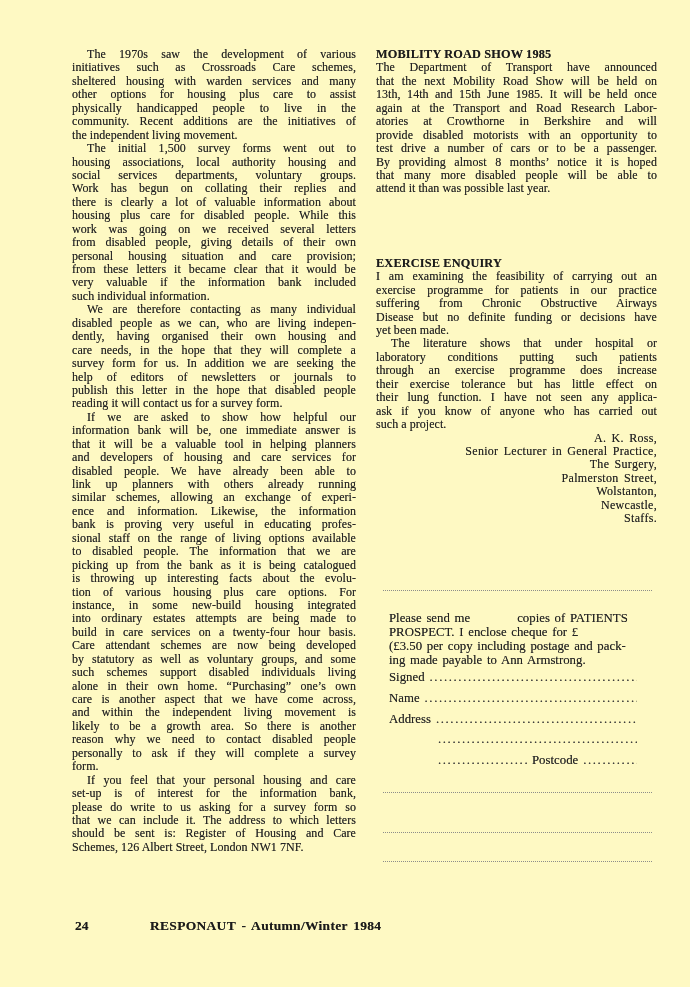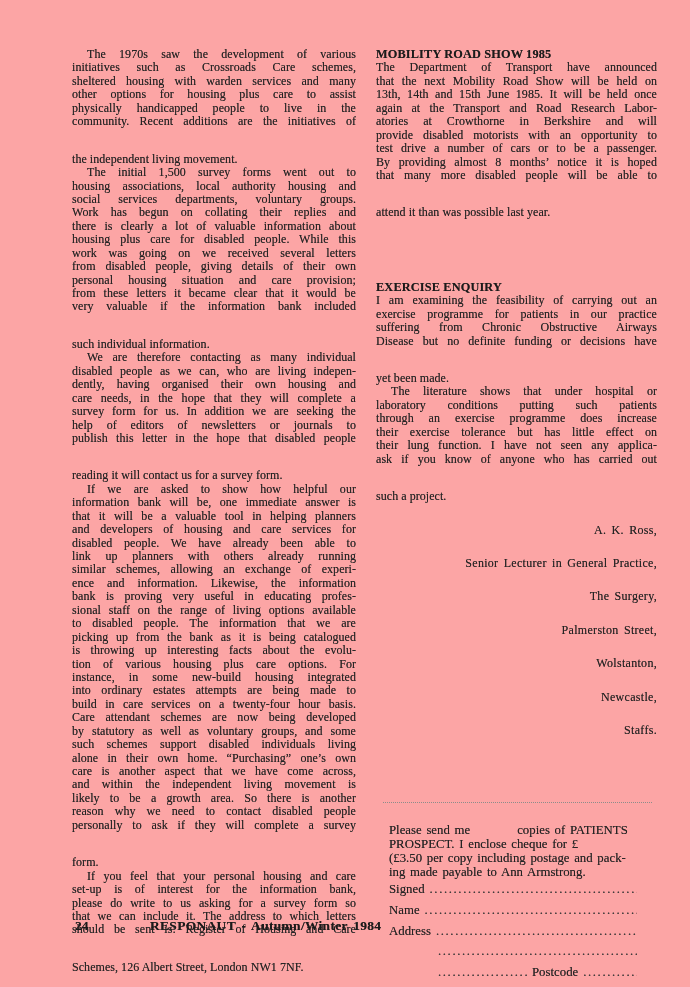--- a/index.html
+++ b/index.html
@@ -1,59 +1,58 @@
 <!DOCTYPE html>
 <html><head>
 <meta charset="utf-8">
 <style>
   html, body { margin: 0; padding: 0; background: #e9e9e6; }
   .page {
     position: relative;
     width: 690px;
     height: 987px;
-    background: #fca5a5;
+    background: #fef9c3;
     font-family: "Liberation Serif", "DejaVu Serif", serif;
     color: #242424;
     overflow: hidden;
     text-shadow: 0 0 0.35px rgba(25,25,25,0.55);
   }
   .col { position: absolute; top: 48px; }
   .col-left  { left: 72px;  width: 284px; }
   .col-right { left: 376px; width: 281px; }
 
   .line {
     height: 13.45px;
     line-height: 13.45px;
     font-size: 12px;
     text-align: justify;
     text-align-last: justify;
     letter-spacing: 0.05px;
     overflow: visible;
     white-space: normal;
   }
-  .line.last { text-align-last: left; margin-top: 24px; }
+  .line.last { text-align-last: left; }
   .line.indent { padding-left: 15px; }
 
   .heading {
     height: 13.45px;
     line-height: 13.45px;
     font-size: 12.3px;
     font-weight: bold;
     letter-spacing: 0.15px;
     color: #1b1b1b;
   }
 
   .sigline {
     height: 13.45px;
     line-height: 13.45px;
     font-size: 12px;
     text-align: right;
     letter-spacing: 0.3px;
     word-spacing: 2px;
-    margin-top: 20px;
   }
 
   .spacer { width: 100%; }
 
   .sep {
     height: 0;
     border-top: 1px dotted #8d8d8a;
     margin-left: 7px;
     margin-right: 5px;
   }

